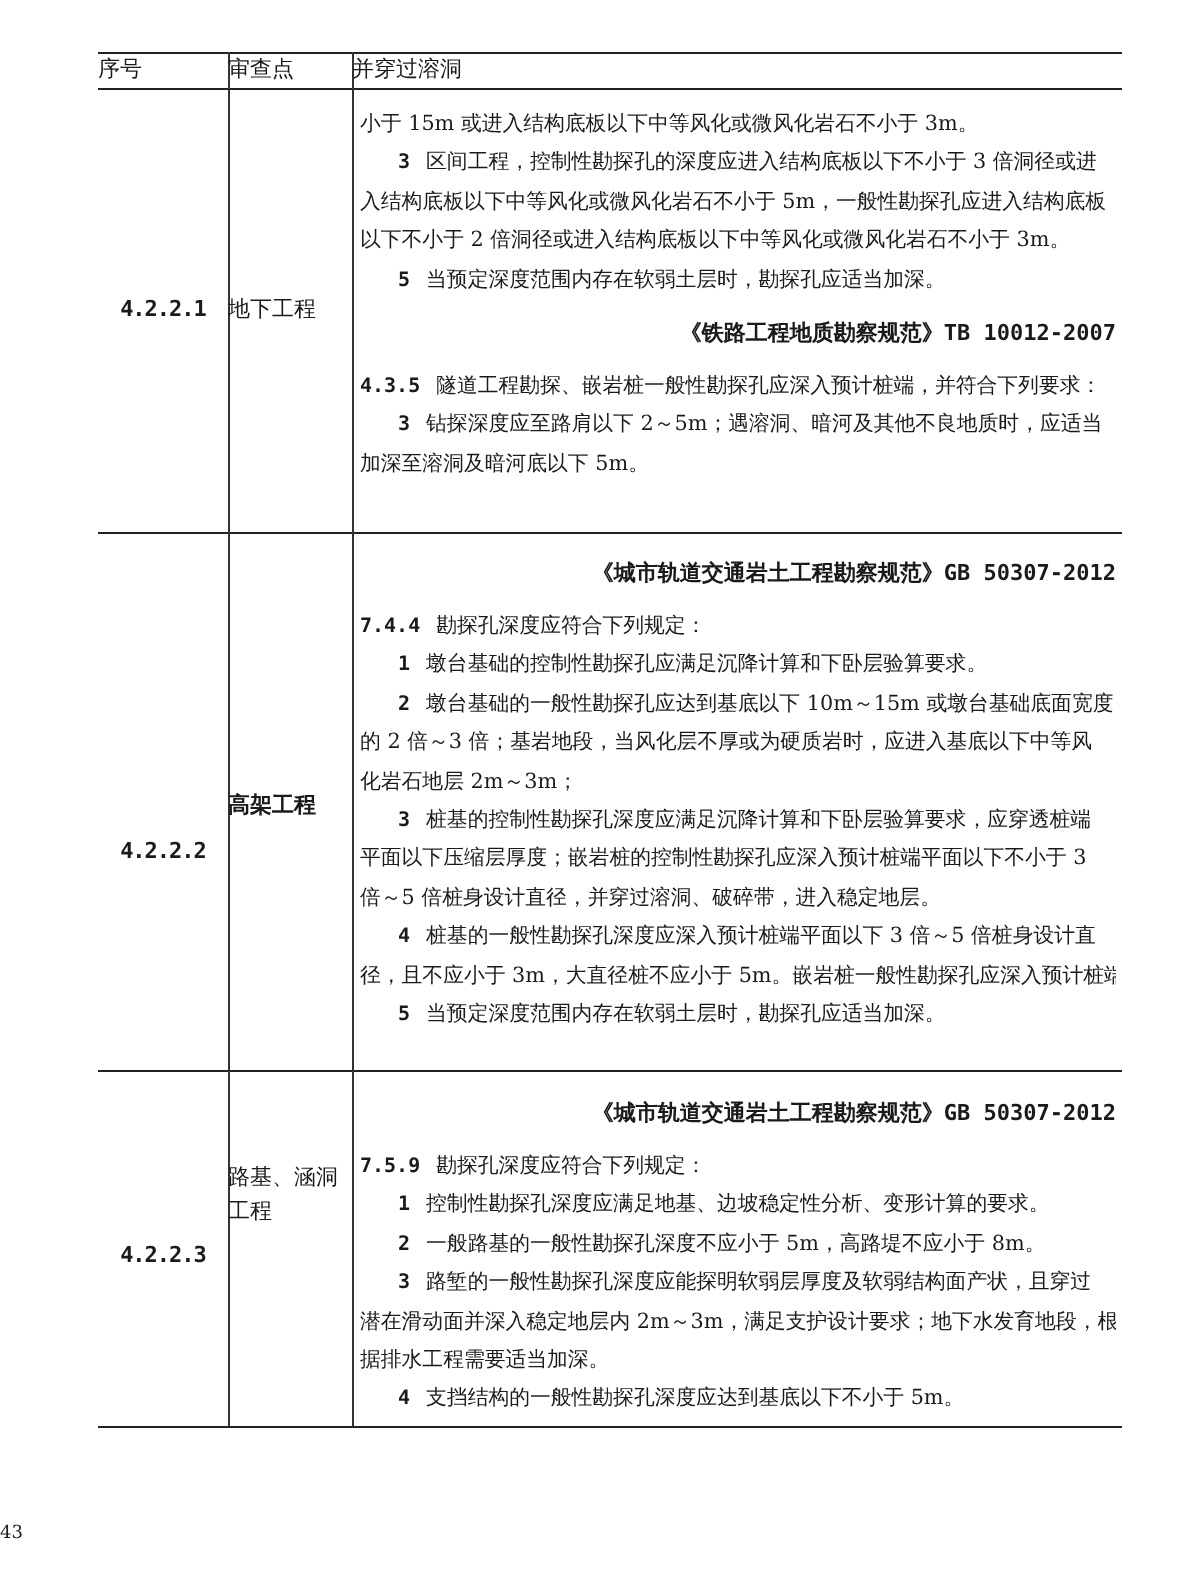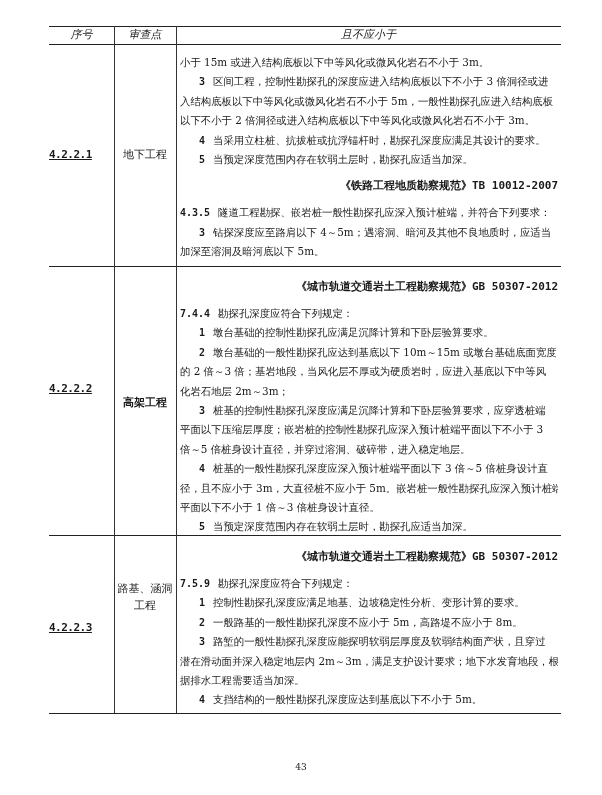--- a/index.html
+++ b/index.html
@@ -1,80 +1,78 @@
 <!DOCTYPE html>
 <html><head>
 <meta charset="utf-8">
 <style>
   html, body { margin: 0; padding: 0; background: #ffffff; }
   body { width: 602px; height: 795px; position: relative; overflow: hidden;
          font-family: "DejaVu Serif", "Liberation Serif", serif; color: #1a1a1a; }
   .page { position: absolute; left: 0; top: 0; width: 602px; height: 795px; }
   .hline { position: absolute; left: 49px; width: 512px; background: #222; }
   .vline { position: absolute; width: 1px; background: #333; }
-  .hdr { position: absolute; top: 27px; height: 16px; font-size: 11px; text-align: center; line-height: 16px; font-style: italic; }
-  .cell-num { position: absolute; left: 49px; width: 65px; font-size: 11px; font-weight: bold;
-              font-family: "DejaVu Sans Mono", "Liberation Mono", monospace; letter-spacing: -0.5px; text-decoration: underline; }
-  .cell-pt { position: absolute; left: 114px; width: 62px; text-align: center; font-size: 11px; line-height: 17px; }
+  .hdr { position: absolute; top: 27px; height: 16px; font-size: 11px; line-height: 16px; }
+  .cell-num { position: absolute; left: 49px; width: 65px; text-align: center; font-size: 11px; font-weight: bold;
+              font-family: "DejaVu Sans Mono", "Liberation Mono", monospace; letter-spacing: -0.5px; }
+  .cell-pt { position: absolute; left: 114px; width: 62px; font-size: 11px; line-height: 17px; }
   .content { position: absolute; left: 180px; width: 378px; font-size: 10.4px; line-height: 19.4px; }
   .content p { margin: 0; white-space: nowrap; overflow: hidden; }
   .content p.ind { text-indent: 19px; }
   .content b.n { font-family: "DejaVu Sans Mono", "Liberation Mono", monospace; font-weight: bold; margin-right: 8px; font-size: 10px; }
   .content .std { text-align: right; font-weight: bold; font-size: 11px; margin: 7px 0 7px 0; line-height: 20px; }
   .content .std .code { font-family: "DejaVu Sans Mono", "Liberation Mono", monospace; font-weight: bold; }
-  .pagenum { position: absolute; top: 762px; left: 0; width: 602px; text-align: center; font-size: 9px; }
+  .pagenum { position: absolute; top: 762px; left: 0; width: 602px; font-size: 9px; }
 </style>
 </head>
 <body>
 
 <div class="page">
 
   <div class="hline" style="top:26px;height:1px;"></div>
   <div class="hline" style="top:44px;height:1px;"></div>
   <div class="hline" style="top:266px;height:1px;"></div>
   <div class="hline" style="top:535px;height:1px;"></div>
   <div class="hline" style="top:713px;height:1px;"></div>
 
   <div class="vline" style="left:114px;top:26px;height:687px;"></div>
   <div class="vline" style="left:176px;top:26px;height:687px;"></div>
 
   <div class="hdr" style="left:49px;width:65px;">序号</div>
   <div class="hdr" style="left:114px;width:62px;">审查点</div>
-  <div class="hdr" style="left:176px;width:385px;">且不应小于</div>
+  <div class="hdr" style="left:176px;width:385px;">并穿过溶洞</div>
 
   <div class="cell-num" style="top:148px;">4.2.2.1</div>
   <div class="cell-pt" style="top:146px;">地下工程</div>
   <div class="content" style="top:53px;">
     <p>小于 15m 或进入结构底板以下中等风化或微风化岩石不小于 3m。</p>
     <p class="ind"><b class="n">3</b><span>区间工程，控制性勘探孔的深度应进入结构底板以下不小于 3 倍洞径或进</span></p>
     <p>入结构底板以下中等风化或微风化岩石不小于 5m，一般性勘探孔应进入结构底板</p>
     <p>以下不小于 2 倍洞径或进入结构底板以下中等风化或微风化岩石不小于 3m。</p>
-    <p class="ind"><b class="n">4</b><span>当采用立柱桩、抗拔桩或抗浮锚杆时，勘探孔深度应满足其设计的要求。</span></p>
     <p class="ind"><b class="n">5</b><span>当预定深度范围内存在软弱土层时，勘探孔应适当加深。</span></p>
     <div class="std"><span>《铁路工程地质勘察规范》</span><span class="code">TB 10012-2007</span></div>
     <p><b class="n">4.3.5</b><span>隧道工程勘探、嵌岩桩一般性勘探孔应深入预计桩端，并符合下列要求：</span></p>
-    <p class="ind"><b class="n">3</b><span>钻探深度应至路肩以下 4～5m；遇溶洞、暗河及其他不良地质时，应适当</span></p>
+    <p class="ind"><b class="n">3</b><span>钻探深度应至路肩以下 2～5m；遇溶洞、暗河及其他不良地质时，应适当</span></p>
     <p>加深至溶洞及暗河底以下 5m。</p>
   </div>
 
-  <div class="cell-num" style="top:382px;">4.2.2.2</div>
+  <div class="cell-num" style="top:419px;">4.2.2.2</div>
   <div class="cell-pt" style="top:394px;font-weight:bold;">高架工程</div>
   <div class="content" style="top:270px;">
     <div class="std"><span>《城市轨道交通岩土工程勘察规范》</span><span class="code">GB 50307-2012</span></div>
     <p><b class="n">7.4.4</b><span>勘探孔深度应符合下列规定：</span></p>
     <p class="ind"><b class="n">1</b><span>墩台基础的控制性勘探孔应满足沉降计算和下卧层验算要求。</span></p>
     <p class="ind"><b class="n">2</b><span>墩台基础的一般性勘探孔应达到基底以下 10m～15m 或墩台基础底面宽度</span></p>
     <p>的 2 倍～3 倍；基岩地段，当风化层不厚或为硬质岩时，应进入基底以下中等风</p>
     <p>化岩石地层 2m～3m；</p>
     <p class="ind"><b class="n">3</b><span>桩基的控制性勘探孔深度应满足沉降计算和下卧层验算要求，应穿透桩端</span></p>
     <p>平面以下压缩层厚度；嵌岩桩的控制性勘探孔应深入预计桩端平面以下不小于 3</p>
     <p>倍～5 倍桩身设计直径，并穿过溶洞、破碎带，进入稳定地层。</p>
     <p class="ind"><b class="n">4</b><span>桩基的一般性勘探孔深度应深入预计桩端平面以下 3 倍～5 倍桩身设计直</span></p>
     <p>径，且不应小于 3m，大直径桩不应小于 5m。嵌岩桩一般性勘探孔应深入预计桩端</p>
-    <p>平面以下不小于 1 倍～3 倍桩身设计直径。</p>
     <p class="ind"><b class="n">5</b><span>当预定深度范围内存在软弱土层时，勘探孔应适当加深。</span></p>
   </div>
 
   <div class="cell-num" style="top:621px;">4.2.2.3</div>
   <div class="cell-pt" style="top:580px;">
     <div>路基、涵洞</div>
     <div>工程</div>
   </div>
   <div class="content" style="top:540px;">
     <div class="std"><span>《城市轨道交通岩土工程勘察规范》</span><span class="code">GB 50307-2012</span></div>

